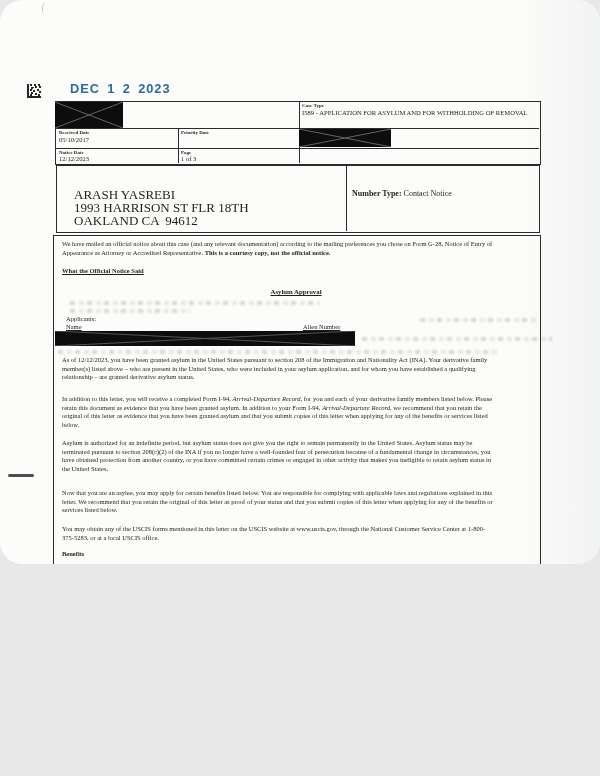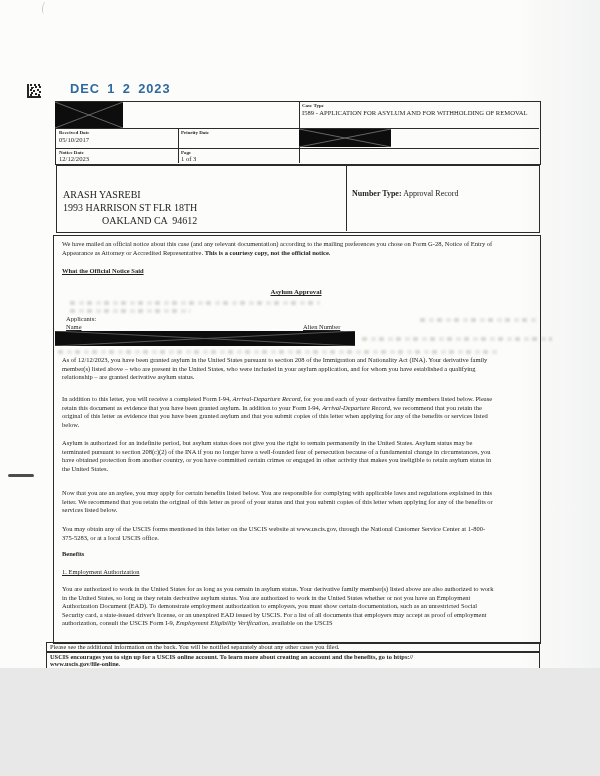--- a/index.html
+++ b/index.html
@@ -1,24 +1,24 @@
 <!DOCTYPE html>
 <html><head>
 <meta charset="utf-8">
 <style>
   html,body { margin:0; padding:0; background:#e8e8e8; }
   #page {
-    position:relative; width:600px; height:668px; overflow:hidden;
+    position:relative; width:600px; height:564px; overflow:hidden;
     background:linear-gradient(90deg,#fcfcfa 0%, #fcfcfa 86%, #f2f4f3 99%);
-    font-family:"Liberation Serif", serif; color:#1e1e1e;
+    font-family:"Liberation Serif", serif; color:#1e1e1e;border-radius:22px;
     -webkit-font-smoothing:antialiased;
   }
   .abs { position:absolute; }
   .box { position:absolute; border:1px solid #2b2b2b; background:transparent; }
-  .pre { white-space:pre;text-align:right; }
+  .pre { white-space:pre; }
   .lbl { font-size:5px; font-weight:bold; line-height:5.5px; }
   .val { font-size:6.6px; line-height:7px; }
   .body-text { font-size:6.5px; line-height:8.6px; width:434px; left:62px; }
   .bold { font-weight:bold; }
   .ital { font-style:italic; }
   .under { text-decoration:underline; }
   .stamp {
     left:70px; top:81px; font-family:"Liberation Sans", sans-serif;
     font-weight:bold; font-size:13.5px; color:#2e6a9e; letter-spacing:1px;
     word-spacing:3px; transform:scaleX(0.95); transform-origin:left top;
@@ -98,29 +98,29 @@
 
   <div class="abs lbl" style="left:59px;top:150px">Notice Date</div>
   <div class="abs val" style="left:59px;top:155px">12/12/2023</div>
 
   <div class="abs lbl" style="left:181px;top:150px">Page</div>
   <div class="abs val" style="left:181px;top:155px">1 of 3</div>
 
   <div class="box" style="left:56px;top:165px;width:482px;height:66px"></div>
   <div class="abs" style="left:346px;top:165px;width:1px;height:66px;background:#2b2b2b"></div>
 
-  <div class="abs" style="left:63px;top:188px;font-size:10px;line-height:13px">
+  <div class="abs" style="left:74px;top:188px;font-size:13px;line-height:13px">
     <div>ARASH YASREBI</div>
     <div>1993 HARRISON ST FLR 18TH</div>
     <div class="pre">OAKLAND CA  94612</div>
   </div>
 
   <div class="abs" style="left:352px;top:189px;font-size:8px">
     <span class="bold">Number Type:</span>
-    <span>Approval Record</span>
+    <span>Contact Notice</span>
   </div>
 
   <div class="box" style="left:53px;top:235px;width:486px;height:407px"></div>
 
   <div class="abs body-text" style="top:240px">
     <span>We have mailed an official notice about this case (and any relevant documentation) according to the mailing preferences you chose on Form G-28, Notice of Entry of Appearance as Attorney or Accredited Representative. </span><span class="bold">This is a courtesy copy, not the official notice.</span>
   </div>
 
   <div class="abs body-text bold under" style="top:267px">What the Official Notice Said</div>
 

